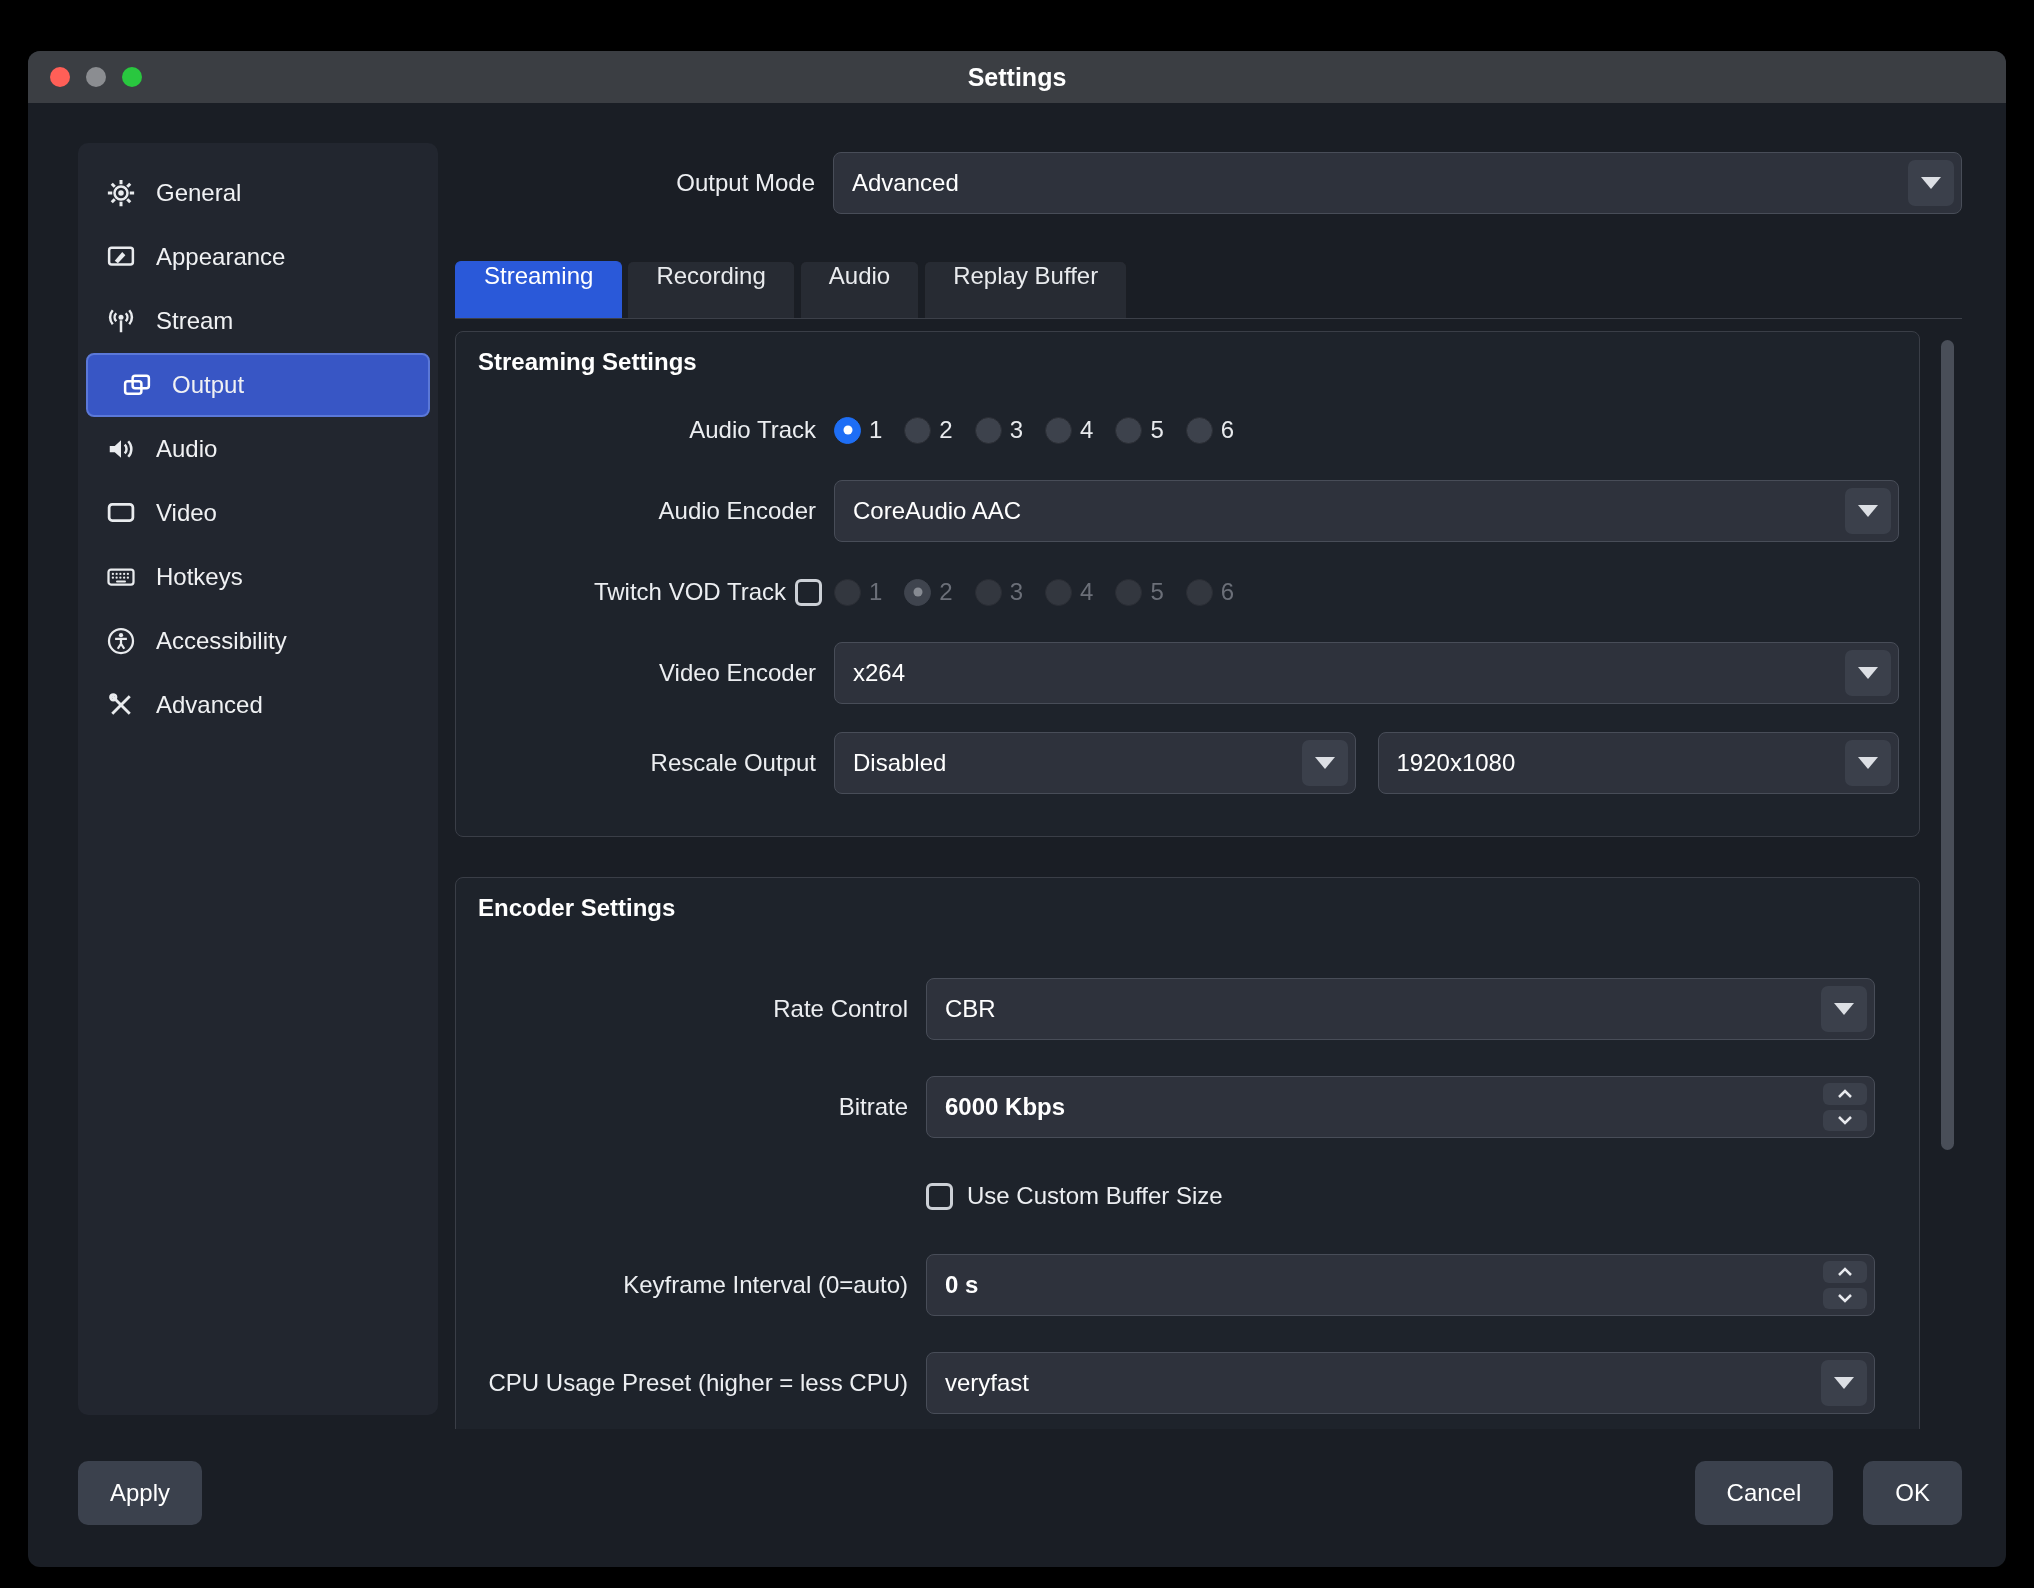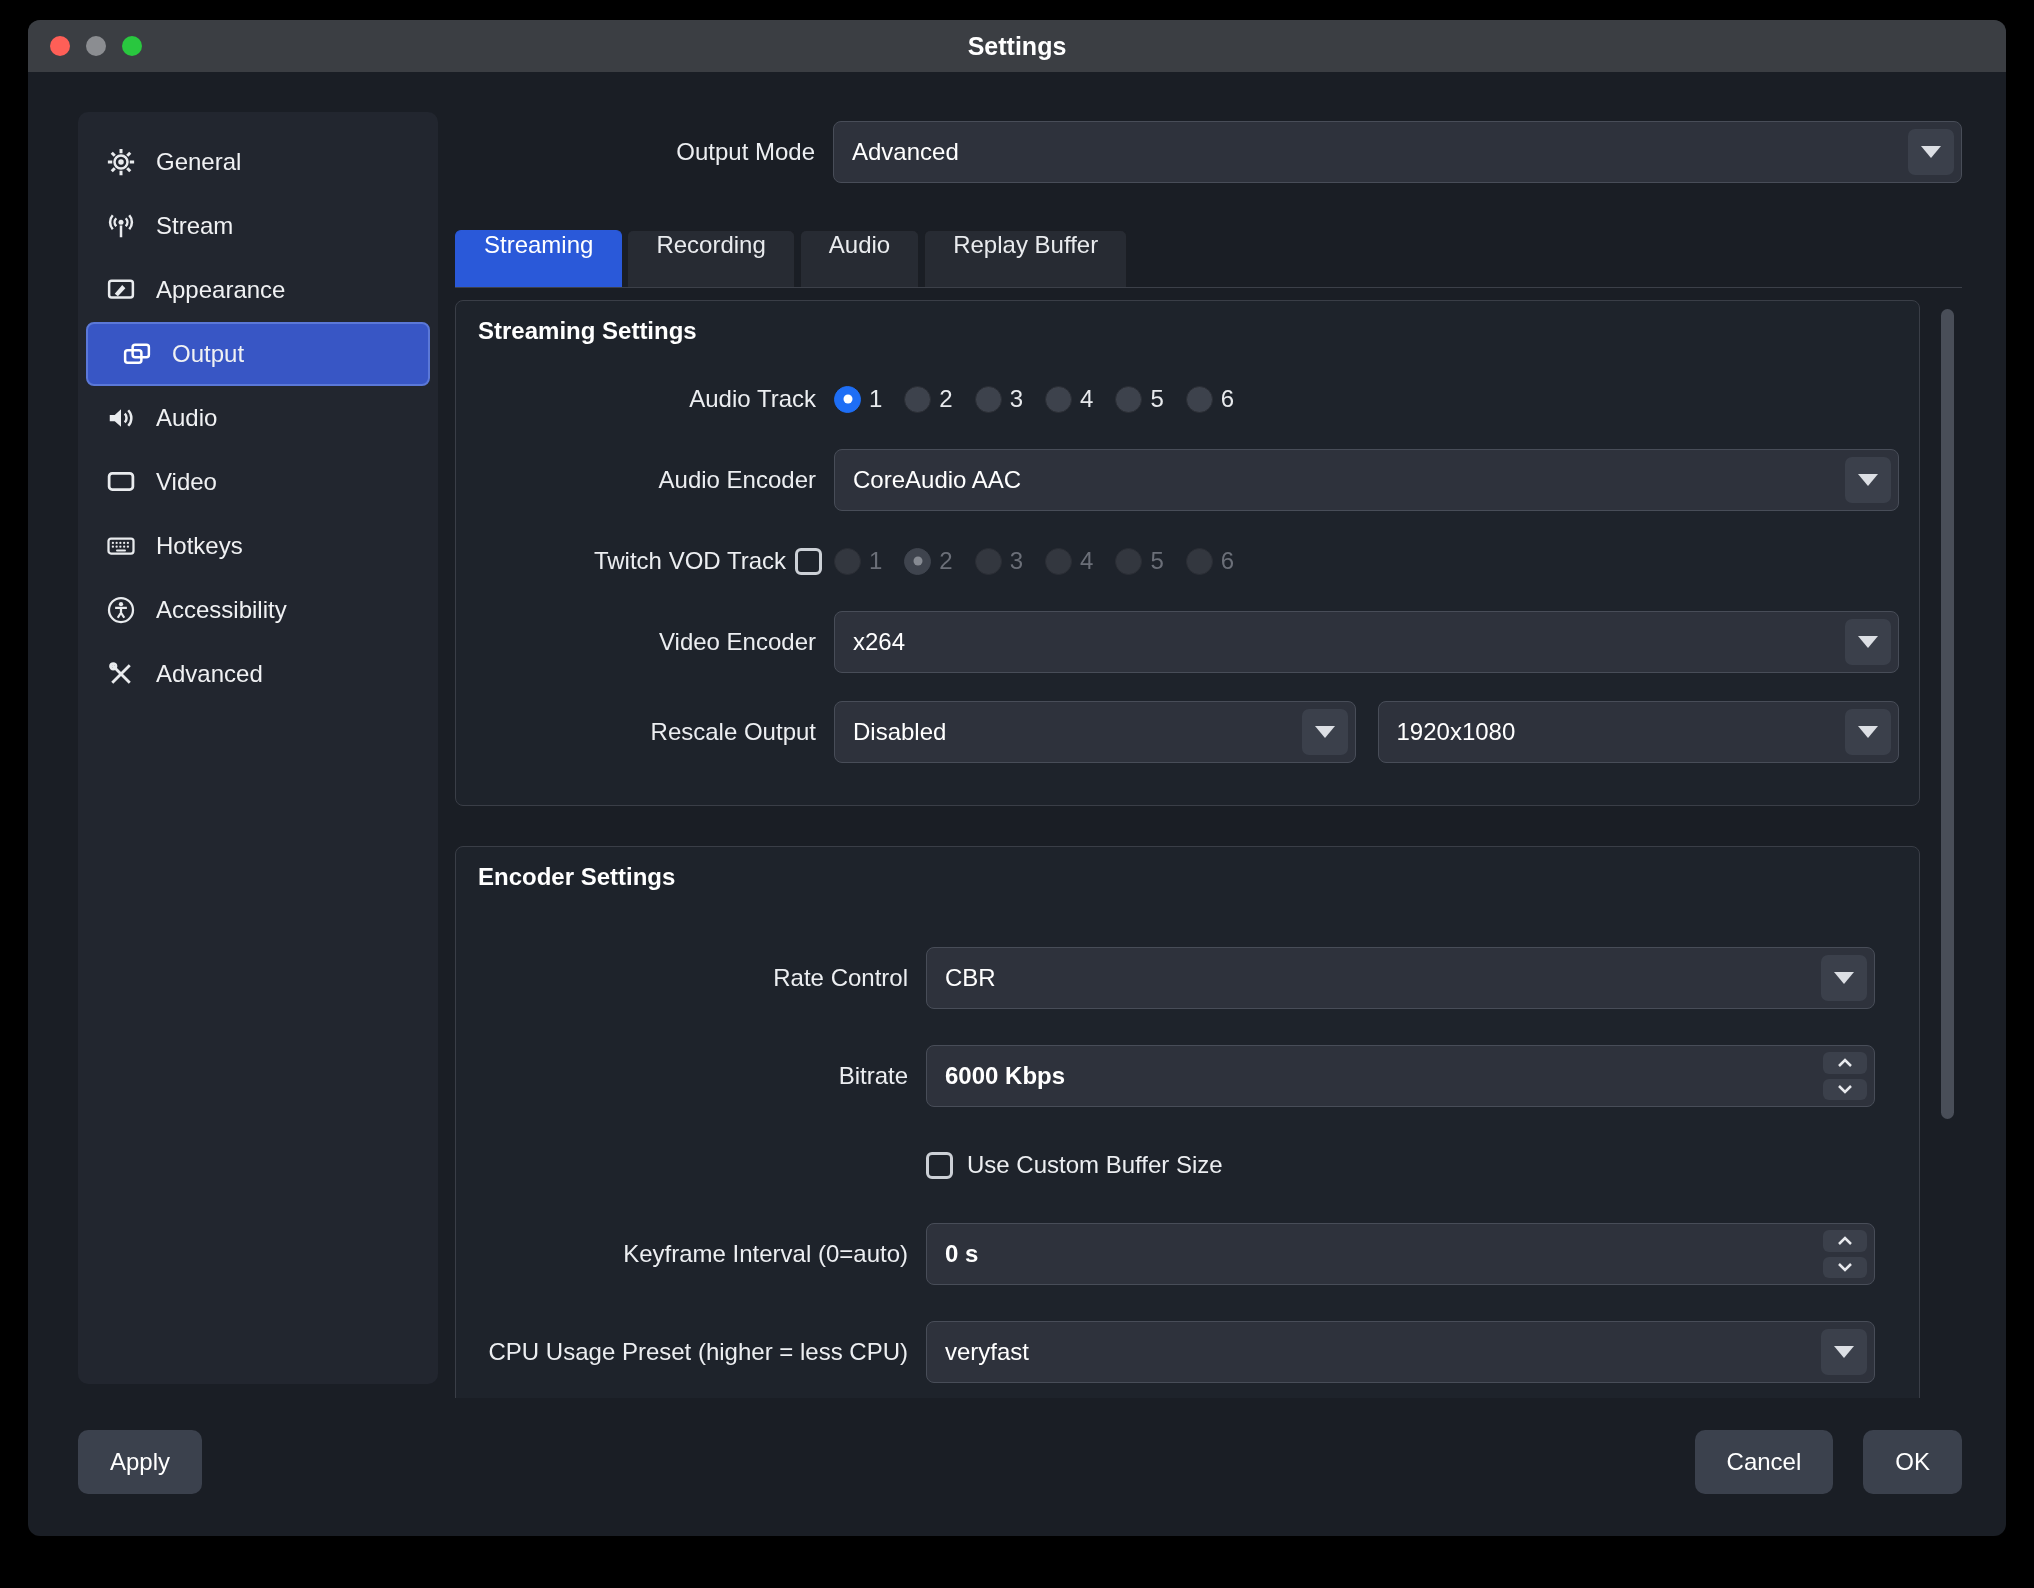--- a/index.html
+++ b/index.html
@@ -1,20 +1,20 @@
 <!DOCTYPE html>
 <html><head>
 <meta charset="utf-8">
 <style>
   html,body{margin:0;padding:0;}
   body{
     width:2034px;height:1588px;position:relative;background:#000;
     font-family:"Liberation Sans","DejaVu Sans",sans-serif;color:#e9ebee;overflow:hidden;
   }
-  .window{position:absolute;left:28px;top:20px;width:1978px;height:1516px;
+  .window{position:absolute;left:28px;top:51px;width:1978px;height:1516px;
     background:#1a1e25;border-radius:12px;overflow:hidden;}
   
   .titlebar{height:52px;background:#3b3e43;position:relative;display:flex;
     align-items:center;justify-content:center;font-weight:bold;font-size:25px;color:#fff;}
   .lights{position:absolute;left:22px;top:16px;display:flex;gap:16px;}
   .light{width:20px;height:20px;border-radius:50%;}
   .light.red{background:#ff5f57;}
   .light.gray{background:#8b8d91;}
   .light.green{background:#29c73f;}
   
@@ -123,35 +123,35 @@
               <line x1="4.6" y1="19.4" x2="7" y2="17"></line>
               <line x1="17" y1="7" x2="19.4" y2="4.6"></line>
             </g>
           </svg>
       </span>
       <span>General</span>
     </div>
     <div class="side-item">
       <span class="side-icon">
         <svg viewBox="0 0 24 24" width="30" height="30" fill="none" stroke="#e9ebee" stroke-width="2">
+            <rect x="2.5" y="4.5" width="19" height="13.5" rx="2"></rect>
+            <path d="M7 15 L13 8 l2.5 2.5 L9.5 17 Z" fill="#e9ebee" stroke="none"></path>
+          </svg>
+      </span>
+      <span>Appearance</span>
+    </div>
+    <div class="side-item">
+      <span class="side-icon">
+        <svg viewBox="0 0 24 24" width="30" height="30" fill="none" stroke="#e9ebee" stroke-width="2">
             <circle cx="12" cy="9" r="2" fill="#e9ebee" stroke="none"></circle>
             <path d="M8.2 5.8a4.6 4.6 0 0 0 0 6.4M15.8 5.8a4.6 4.6 0 0 1 0 6.4M5.4 3.4a8.4 8.4 0 0 0 0 11.2M18.6 3.4a8.4 8.4 0 0 1 0 11.2"></path>
             <line x1="12" y1="11.5" x2="12" y2="21"></line>
           </svg>
       </span>
       <span>Stream</span>
-    </div>
-    <div class="side-item">
-      <span class="side-icon">
-        <svg viewBox="0 0 24 24" width="30" height="30" fill="none" stroke="#e9ebee" stroke-width="2">
-            <rect x="2.5" y="4.5" width="19" height="13.5" rx="2"></rect>
-            <path d="M7 15 L13 8 l2.5 2.5 L9.5 17 Z" fill="#e9ebee" stroke="none"></path>
-          </svg>
-      </span>
-      <span>Appearance</span>
     </div>
     <div class="side-item selected">
       <span class="side-icon">
         <svg viewBox="0 0 24 24" width="30" height="30" fill="none" stroke="#ffffff" stroke-width="2">
             <rect x="8.5" y="4.5" width="13" height="10" rx="2"></rect>
             <rect x="2.5" y="9" width="13" height="10" rx="2"></rect>
           </svg>
       </span>
       <span>Output</span>
     </div>

